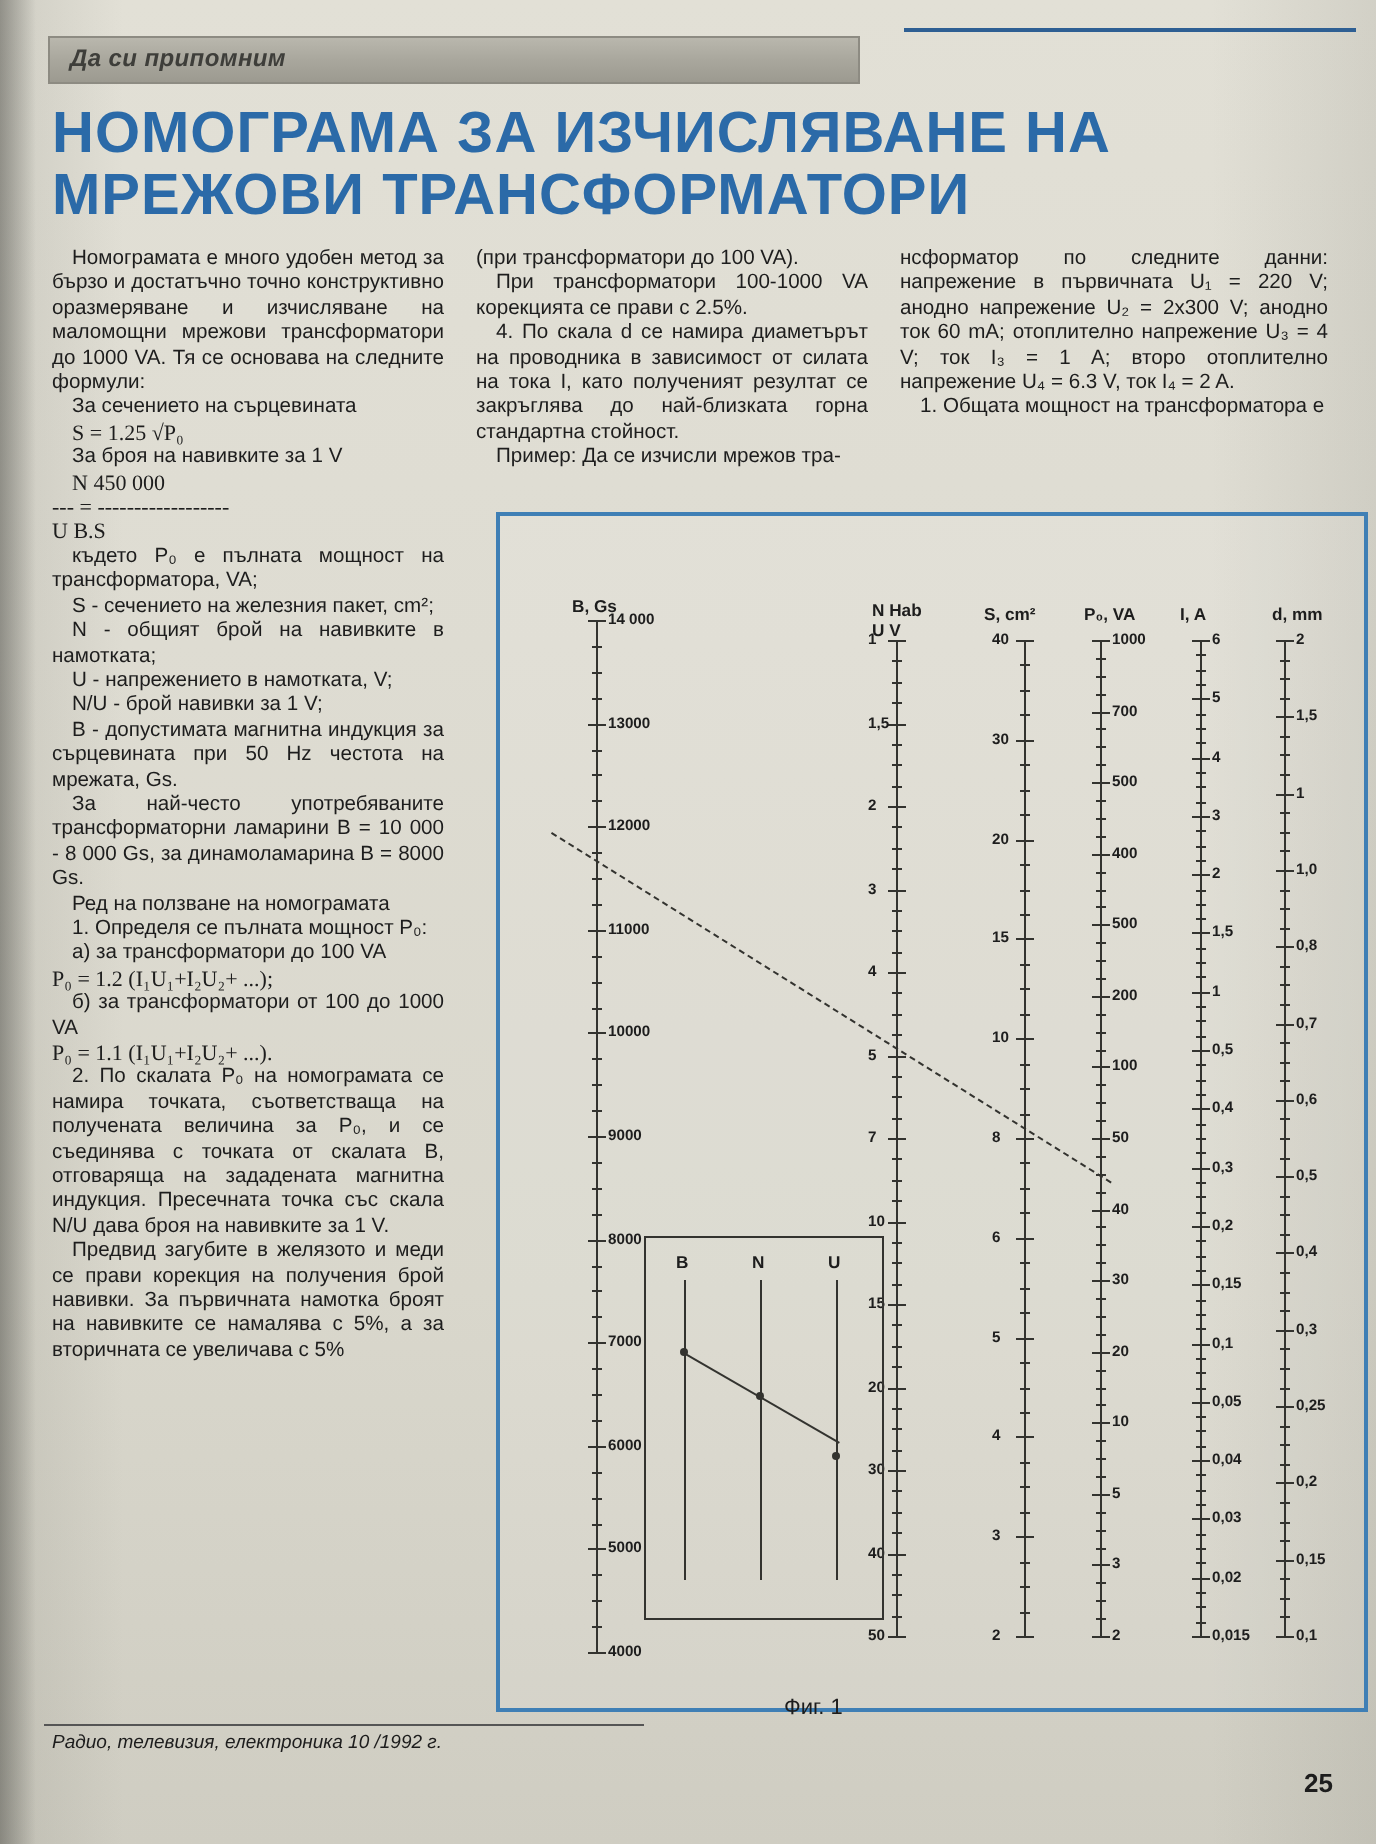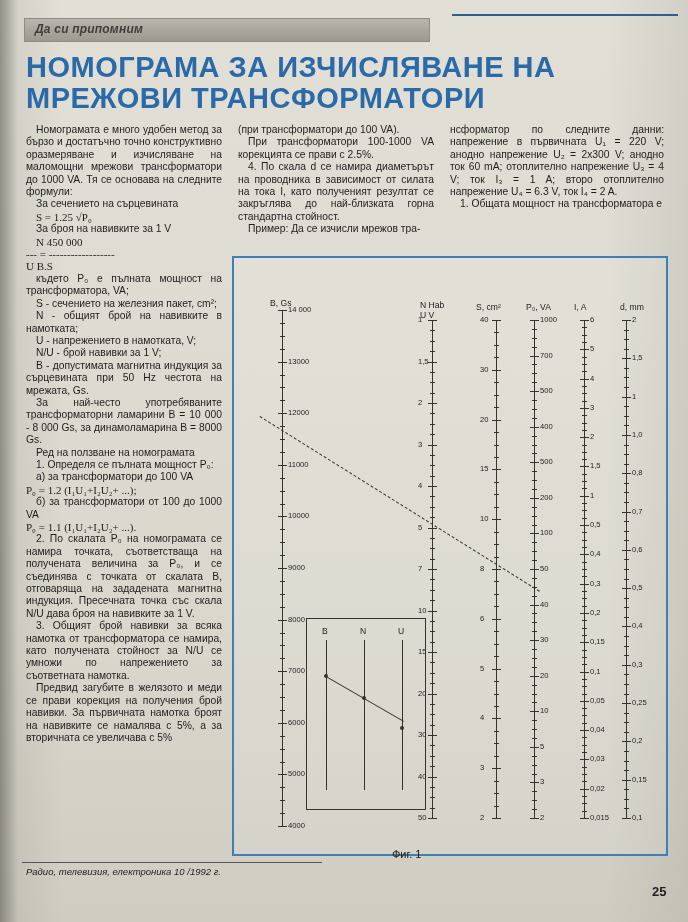--- a/index.html
+++ b/index.html
@@ -54,22 +54,22 @@
   .col p.noind{text-indent:0;}
   #col1{left:26px;width:196px;}
   #col2{left:238px;width:196px;}
   #col3{left:450px;width:214px;}
 
   .formula{font-family:"Liberation Serif", serif;font-size:11px;}
   .blk{margin:4px 0 4px 0;text-indent:0;}
 
   
   .figbox{
-    position:absolute;left:232px;top:256px;width:432px;height:596px;
-    border:2px solid #3f7fb5;background:rgba(255,255,255,.10);
+    position:absolute;left:248px;top:256px;width:432px;height:596px;
+    border:2px solid #3f7fb5;background:rgba(255,255,255,.10);font-weight:bold;
   }
   .figinner{position:absolute;inset:0;}
   .figcaption{
     position:absolute;left:392px;top:848px;font-size:11px;color:#1d1d1d;
   }
   .axis-label{
     position:absolute;font-size:8.6px;color:#1d1d1d;white-space:nowrap;
   }
   .scaleline{position:absolute;background:#33332f;width:1px;}
   .tick{position:absolute;background:#33332f;height:1px;}
@@ -124,21 +124,20 @@
     <p>N/U - брой навивки за 1 V;</p>
     <p>B - допустимата магнитна индукция за сърцевината при 50 Hz честота на мрежата, Gs.</p>
     <p>За най-често употребяваните трансформаторни ламарини B = 10 000 - 8 000 Gs, за динамоламарина B = 8000 Gs.</p>
     <p>Ред на ползване на номограмата</p>
     <p>1. Определя се пълната мощност P₀:</p>
     <p>а) за трансформатори до 100 VA</p>
     <p class="noind formula">P₀ = 1.2 (I₁U₁+I₂U₂+ ...);</p>
     <p>б) за трансформатори от 100 до 1000 VA</p>
     <p class="noind formula">P₀ = 1.1 (I₁U₁+I₂U₂+ ...).</p>
     <p>2. По скалата P₀ на номограмата се намира точката, съответстваща на получената величина за P₀, и се съединява с точката от скалата B, отговаряща на зададената магнитна индукция. Пресечната точка със скала N/U дава броя на навивките за 1 V.</p>
-    <p>3. Общият брой навивки за всяка намотка от трансформатора се намира, като получената стойност за N/U се умножи по напрежението за съответната намотка.</p>
     <p>Предвид загубите в желязото и меди се прави корекция на получения брой навивки. За първичната намотка броят на навивките се намалява с 5%, а за вторичната се увеличава с 5%</p>
   </div>
 
   <div class="col" id="col2">
     <p class="noind">(при трансформатори до 100 VA).</p>
     <p>При трансформатори 100-1000 VA корекцията се прави с 2.5%.</p>
     <p>4. По скала d се намира диаметърът на проводника в зависимост от силата на тока I, като полученият резултат се закръглява до най-близката горна стандартна стойност.</p>
     <p>Пример: Да се изчисли мрежов тра-</p>
   </div>
 

